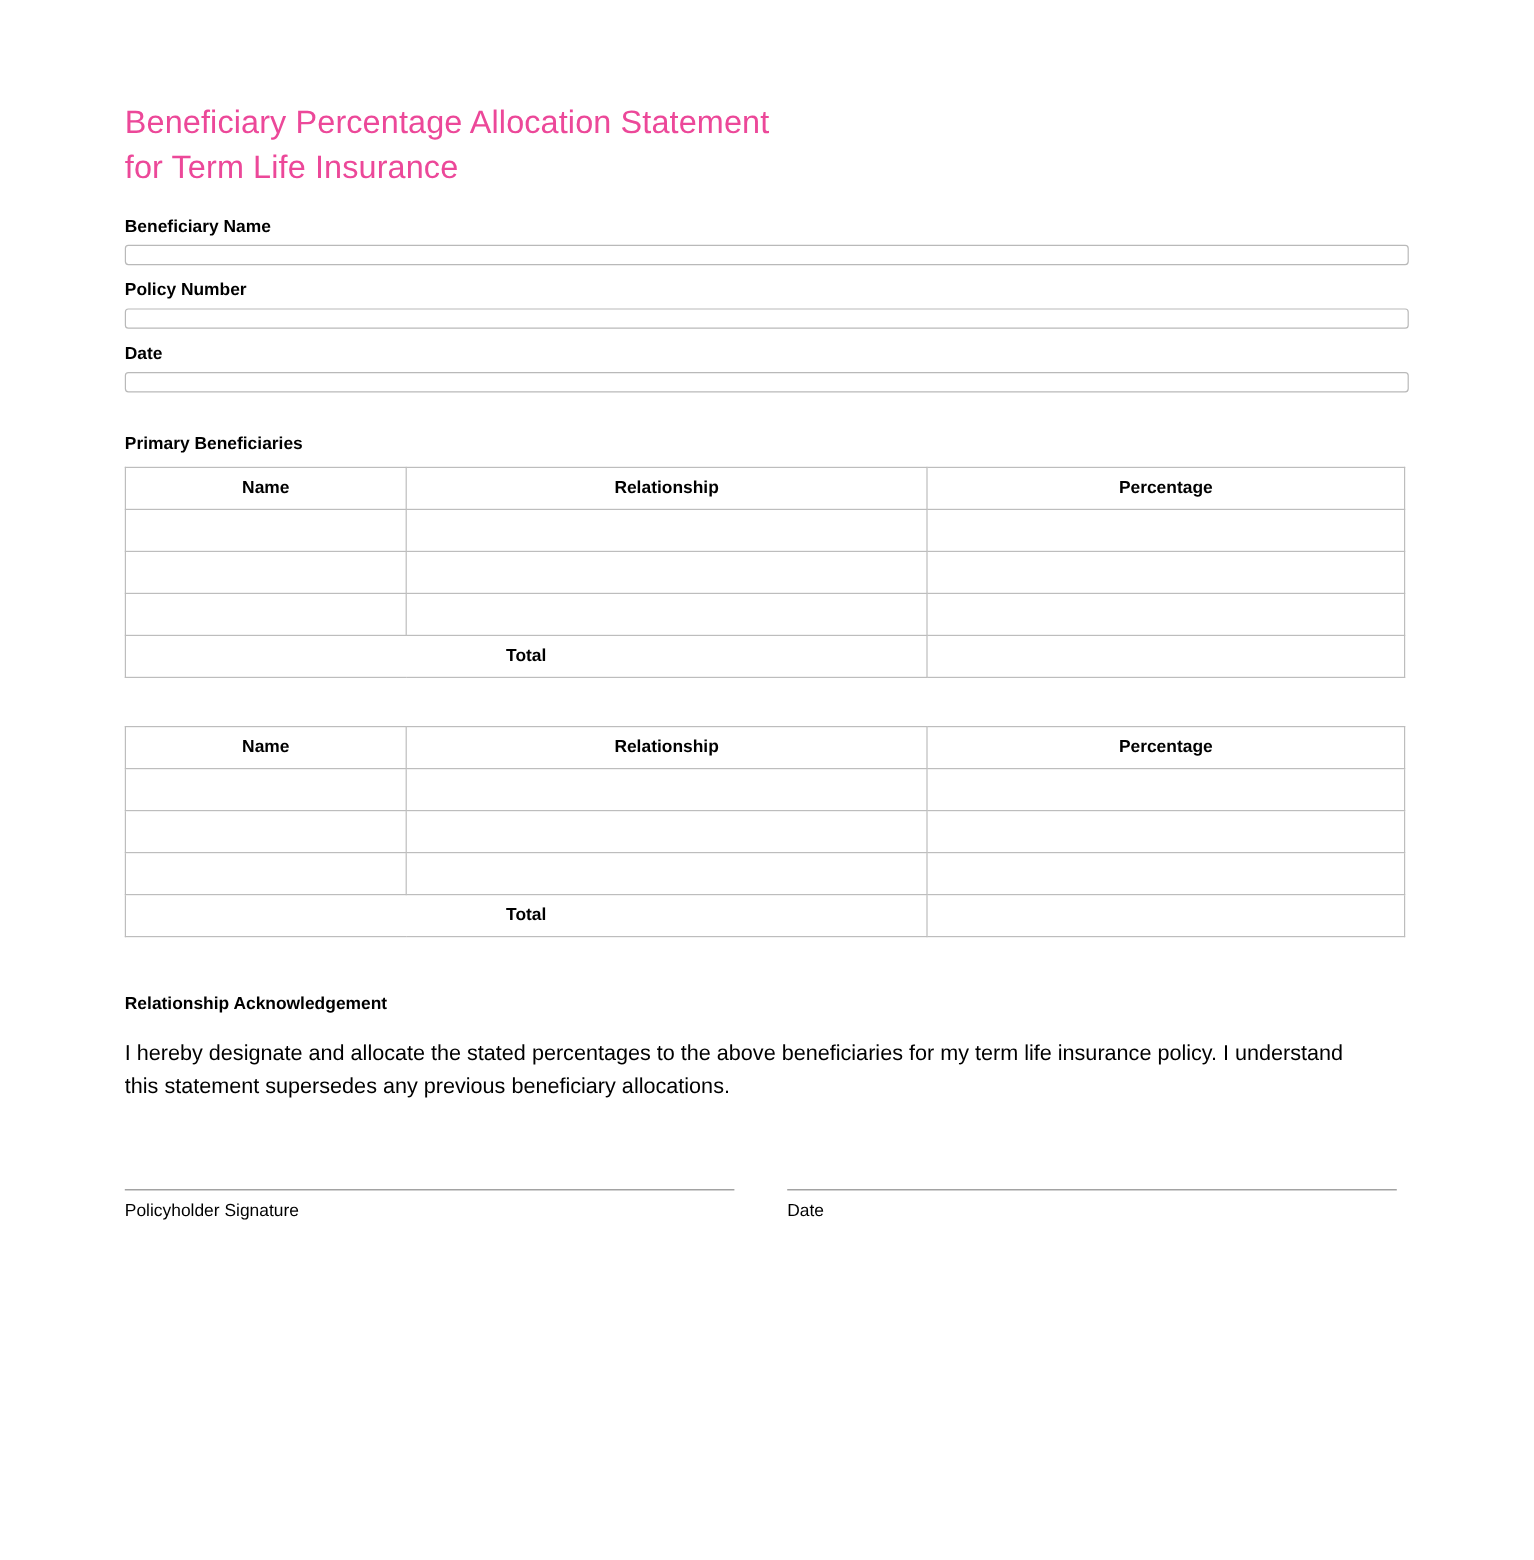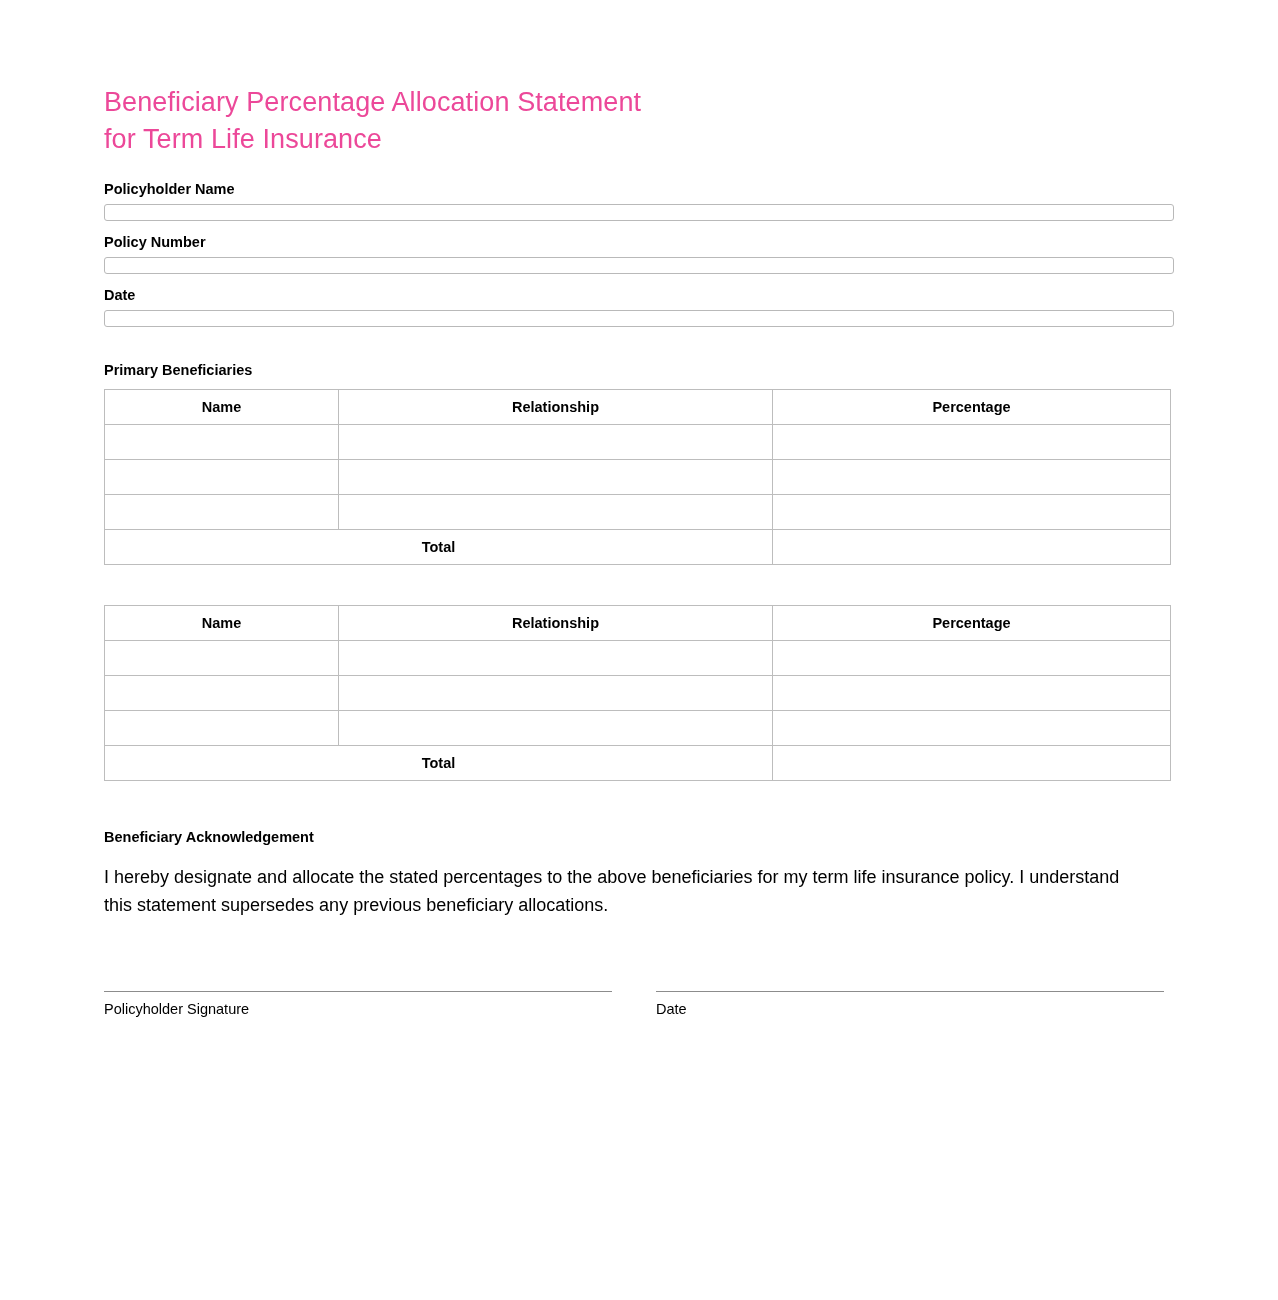--- a/index.html
+++ b/index.html
@@ -122,21 +122,21 @@
 <body>
 
 <div class="page">
 
   <h1 class="doc-title">
     <span class="line">Beneficiary Percentage Allocation Statement</span>
     <span class="line">for Term Life Insurance</span>
   </h1>
 
   <div class="field-block">
-    <div class="field-label">Policyholder Name</div>
+    <div class="field-label">Beneficiary Name</div>
     <input class="field-input" type="text" value="" style="">
   </div>
 
   <div class="field-block">
     <div class="field-label">Policy Number</div>
     <input class="field-input" type="text" value="" style="">
   </div>
 
   <div class="field-block">
     <div class="field-label">Date</div>
@@ -218,21 +218,21 @@
         </tr>
         <tr>
           <td class="total-label" colspan="2">Total</td>
           <td></td>
         </tr>
       </tbody>
     </table>
   </div>
 
   <div class="ack-wrap">
-    <div class="ack-title">Beneficiary Acknowledgement</div>
+    <div class="ack-title">Relationship Acknowledgement</div>
     <p class="ack-text">I hereby designate and allocate the stated percentages to the above beneficiaries for my term life insurance policy. I understand this statement supersedes any previous beneficiary allocations.</p>
   </div>
 
   <div class="sig-row">
     <div class="sig-col left">
       <div class="sig-line"></div>
       <div class="sig-caption">Policyholder Signature</div>
     </div>
     <div class="sig-col right">
       <div class="sig-line"></div>

